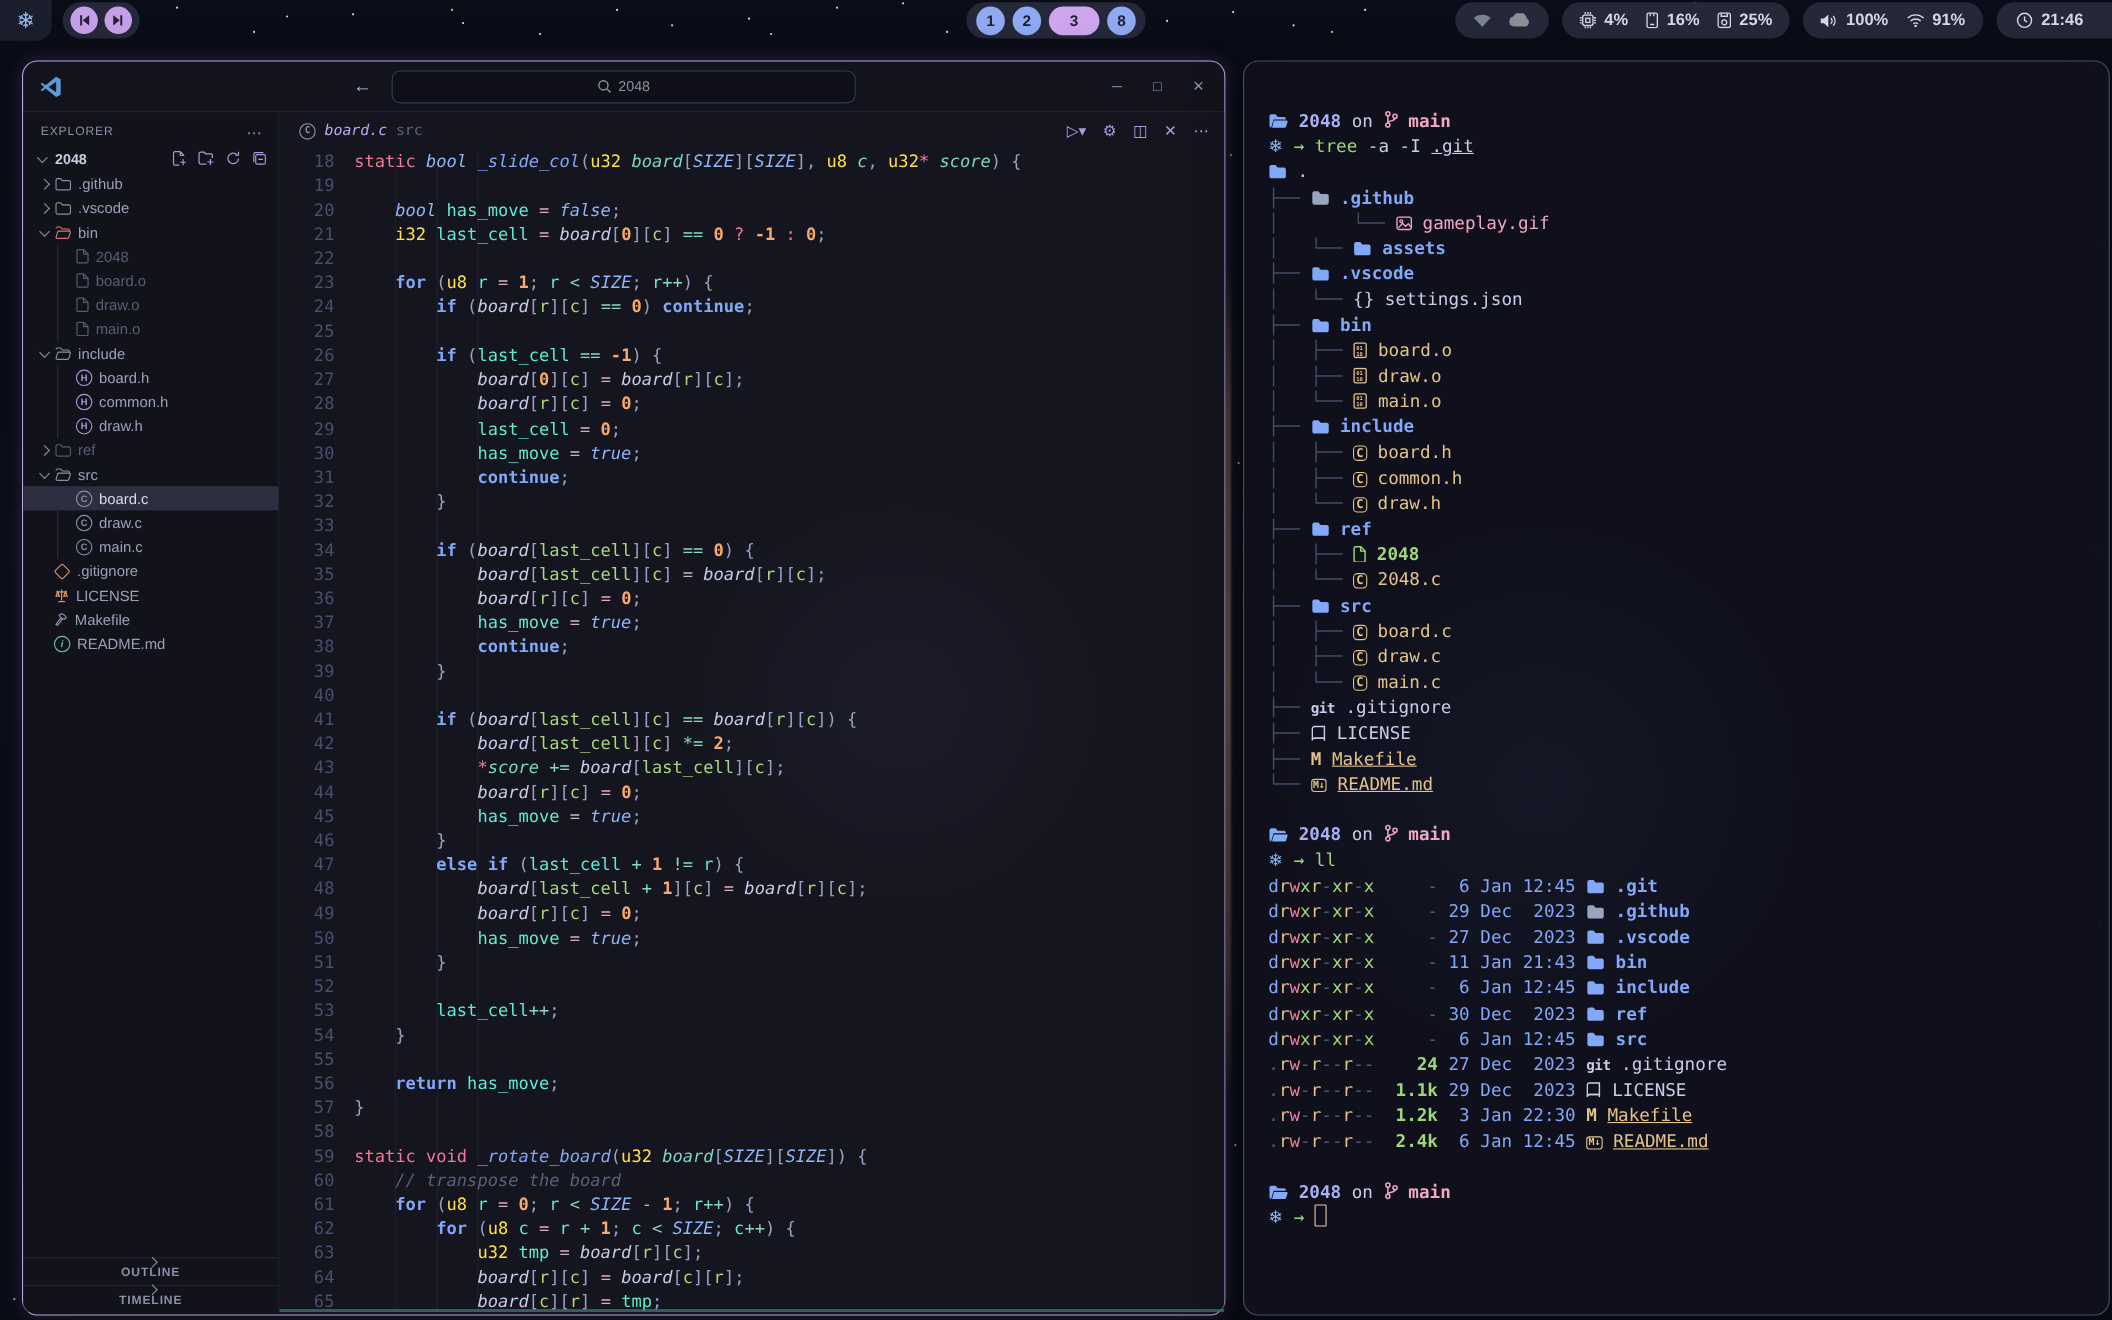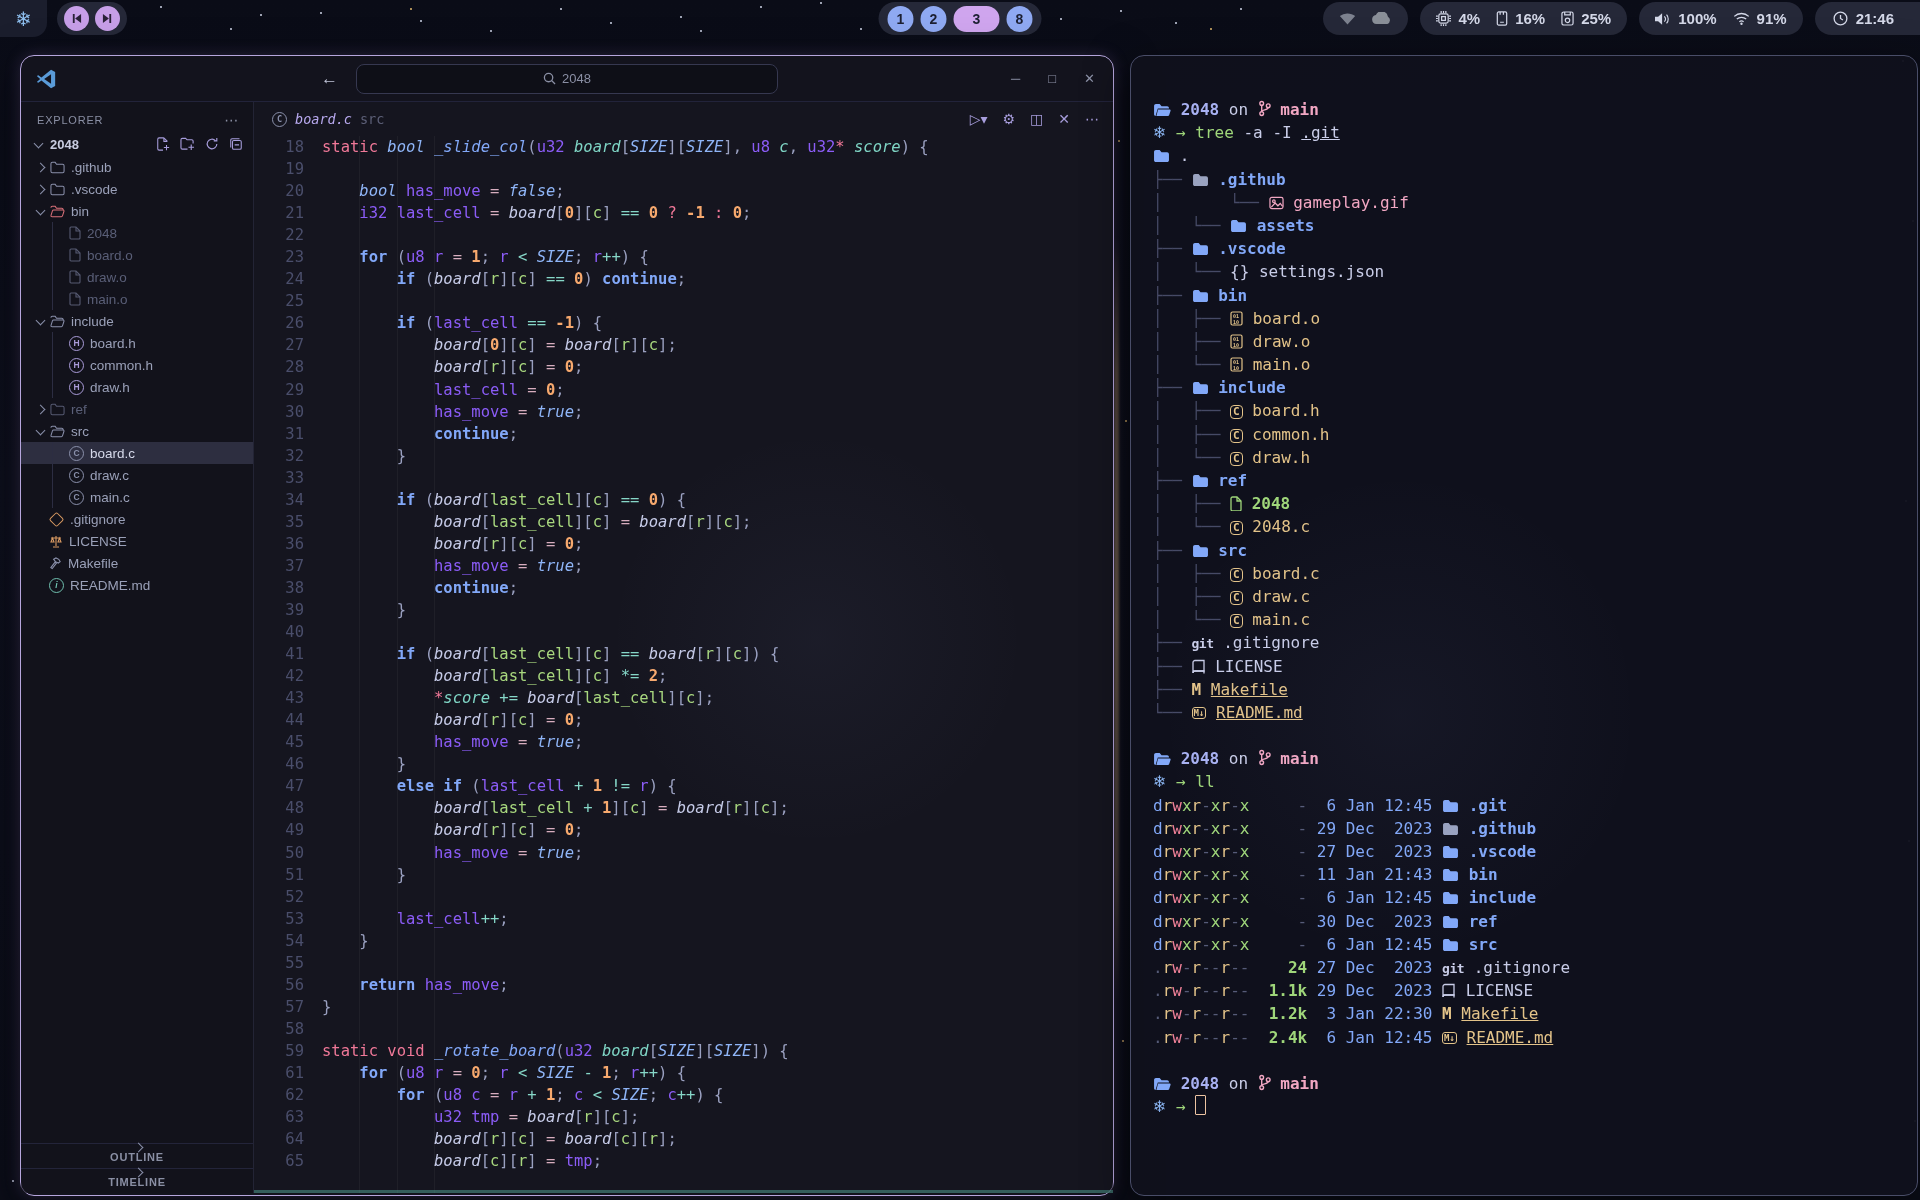--- a/index.html
+++ b/index.html
@@ -86,21 +86,21 @@
   .tab .fdir{color:#5d6078;}
   .tab .xico{color:#8a90ab;}
   .eacts{display:flex;align-items:center;gap:15px;color:#a79ddc;font-size:14px;}
   .eacts span{cursor:pointer;}
   .codewrap{position:relative;flex:1;overflow:hidden;font-family:"DejaVu Sans Mono",monospace;font-size:15.5px;}
   .cguide{position:absolute;top:0;width:1px;height:100%;background:rgba(255,255,255,.045);pointer-events:none;}
   .hscroll{position:absolute;bottom:0;left:0;width:100%;height:3px;background:#4e9a8e;opacity:.55;}
   .cl{display:flex;height:22.05px;line-height:22.05px;white-space:pre;}
   .cl .n{width:50px;flex:none;text-align:right;padding-right:18px;color:#4a4e6b;}
   .kw{color:#f07898}.ct{color:#82a8f8;font-weight:600}.tb{color:#8fb5f7;font-style:italic}.fn{color:#82a8f8;font-style:italic}
-  .ty{color:#8b5cf6}.va{color:#8b5cf6}.bi{color:#c6cbe8;font-style:italic}.pa{color:#7fd5c5;font-style:italic}
+  .ty{color:#fde047}.va{color:#5eead4}.bi{color:#c6cbe8;font-style:italic}.pa{color:#7fd5c5;font-style:italic}
   .ix{color:#a8d77e}.nu{color:#f7a96e;font-weight:600}.op{color:#86d7c8}.as{color:#d8aebf}.pu{color:#9aa0c0}.cm{color:#5b6078;font-style:italic}
   
   .term::after{content:"";position:absolute;left:5%;top:35%;width:460px;height:520px;border-radius:50%;pointer-events:none;
     background:radial-gradient(circle,rgba(150,160,220,.05),rgba(0,0,0,0) 70%);}
   #term{padding:42px 10px 0 22px;font-family:"DejaVu Sans Mono",monospace;font-size:16px;}
   .tl{height:23.2px;line-height:23.2px;white-space:pre;}
   .fg{color:#c9cde8}.blu{color:#82a8f8}.lav{color:#a8b1f2}.pnk{color:#f2a7c3}.grn{color:#9fd67a}.yel{color:#e3c389}
   .gry{color:#565b78}.tr{color:#464a66}
   .b{font-weight:bold}.u{text-decoration:underline}
   .p-b{color:#82a8f8}.p-y{color:#e3c389}.p-r{color:#ef8098}.p-g{color:#9fd67a}.p-d{color:#565b78}
@@ -541,20 +541,21 @@
               <div class="cl"><span class="n">50</span><span><span class="pu">            </span><span class="va">has_move </span><span class="as">= </span><span class="tb">true</span><span class="pu">;</span></span></div>
               <div class="cl"><span class="n">51</span><span><span class="pu">        }</span></span></div>
               <div class="cl"><span class="n">52</span><span>&nbsp;</span></div>
               <div class="cl"><span class="n">53</span><span><span class="pu">        </span><span class="va">last_cell</span><span class="op">++</span><span class="pu">;</span></span></div>
               <div class="cl"><span class="n">54</span><span><span class="pu">    }</span></span></div>
               <div class="cl"><span class="n">55</span><span>&nbsp;</span></div>
               <div class="cl"><span class="n">56</span><span><span class="pu">    </span><span class="ct">return </span><span class="va">has_move</span><span class="pu">;</span></span></div>
               <div class="cl"><span class="n">57</span><span><span class="pu">}</span></span></div>
               <div class="cl"><span class="n">58</span><span>&nbsp;</span></div>
               <div class="cl"><span class="n">59</span><span><span class="kw">static void </span><span class="fn">_rotate_board</span><span class="pu">(</span><span class="ty">u32 </span><span class="pa">board</span><span class="pu">[</span><span class="tb">SIZE</span><span class="pu">][</span><span class="tb">SIZE</span><span class="pu">]) {</span></span></div>
+              <div class="cl"><span class="n">60</span><span><span class="pu">    </span><span class="cm">// transpose the board</span></span></div>
               <div class="cl"><span class="n">61</span><span><span class="pu">    </span><span class="ct">for </span><span class="pu">(</span><span class="ty">u8 </span><span class="va">r </span><span class="as">= </span><span class="nu">0</span><span class="pu">; </span><span class="va">r </span><span class="op">&lt; </span><span class="tb">SIZE </span><span class="op">- </span><span class="nu">1</span><span class="pu">; </span><span class="va">r</span><span class="op">++</span><span class="pu">) {</span></span></div>
               <div class="cl"><span class="n">62</span><span><span class="pu">        </span><span class="ct">for </span><span class="pu">(</span><span class="ty">u8 </span><span class="va">c </span><span class="as">= </span><span class="va">r </span><span class="op">+ </span><span class="nu">1</span><span class="pu">; </span><span class="va">c </span><span class="op">&lt; </span><span class="tb">SIZE</span><span class="pu">; </span><span class="va">c</span><span class="op">++</span><span class="pu">) {</span></span></div>
               <div class="cl"><span class="n">63</span><span><span class="pu">            </span><span class="ty">u32 </span><span class="va">tmp </span><span class="as">= </span><span class="bi">board</span><span class="pu">[</span><span class="ix">r</span><span class="pu">][</span><span class="ix">c</span><span class="pu">];</span></span></div>
               <div class="cl"><span class="n">64</span><span><span class="pu">            </span><span class="bi">board</span><span class="pu">[</span><span class="ix">r</span><span class="pu">][</span><span class="ix">c</span><span class="pu">] </span><span class="as">= </span><span class="bi">board</span><span class="pu">[</span><span class="ix">c</span><span class="pu">][</span><span class="ix">r</span><span class="pu">];</span></span></div>
               <div class="cl"><span class="n">65</span><span><span class="pu">            </span><span class="bi">board</span><span class="pu">[</span><span class="ix">c</span><span class="pu">][</span><span class="ix">r</span><span class="pu">] </span><span class="as">= </span><span class="va">tmp</span><span class="pu">;</span></span></div>
             </div>
           <div class="hscroll"></div>
         </div>
       </div>
     </div>

